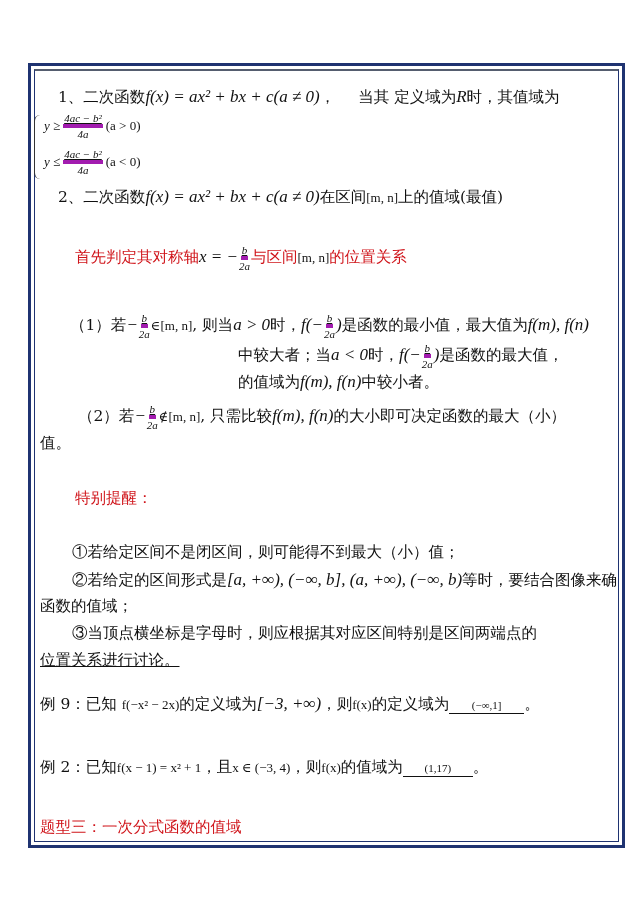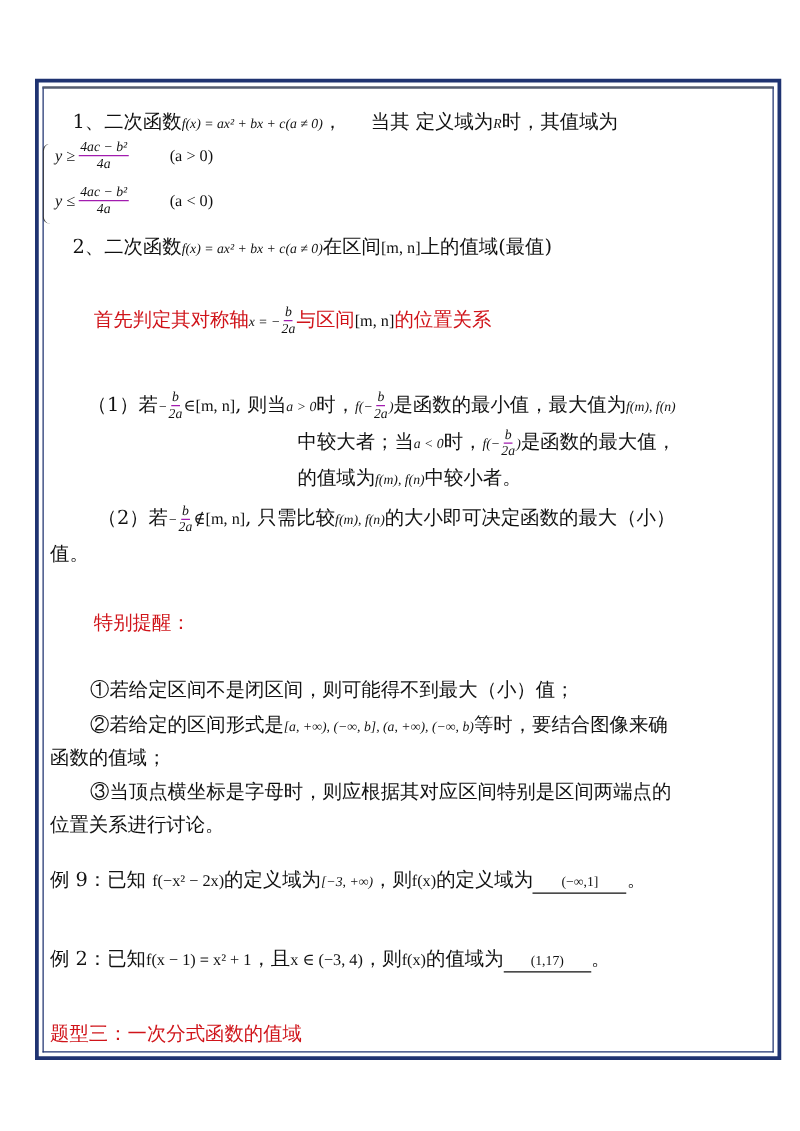--- a/index.html
+++ b/index.html
@@ -10,27 +10,27 @@
   .frame-outer {
     position: absolute; left: 28px; top: 63px; width: 597px; height: 785px;
     box-sizing: border-box; border: 3px solid #1f3371;
   }
   .frame-inner {
     position: absolute; left: 3px; top: 3px; right: 3px; bottom: 3px;
     border: 1px solid #1f3371; border-top: 2px solid #555d6f;
   }
   .line { position: absolute; white-space: nowrap; font-size: 15.5px; line-height: 20px; }
   .red { color: #d0141a; }
-  .math { font-family: "Liberation Serif", "DejaVu Serif", serif; font-style: italic; font-size: 11px; }
+  .math { font-family: "Liberation Serif", "DejaVu Serif", serif; font-style: italic; font-size: 17px; }
   .math-m { font-family: "Liberation Serif", "DejaVu Serif", serif; font-size: 13px; }
   .frac { display: inline-flex; flex-direction: column; align-items: center; vertical-align: middle; font-family: "Liberation Serif", serif; font-style: italic; font-size: 11px; line-height: 12px; margin: 0 1px; }
-  .frac .num { border-bottom: 1px solid #a21caf; padding: 0 1px; }
+  .frac .num { border-bottom: 4px solid #a21caf; padding: 0 1px; text-decoration: underline; }
   .brace { position: absolute; left: 34px; top: 115px; width: 6px; height: 64px; border-left: 1px solid #333; border-radius: 6px 0 0 6px; }
   .case { position: absolute; left: 44px; font-family: "Liberation Serif", serif; font-style: italic; font-size: 13px; display: flex; align-items: center; gap: 2px; }
-  .case .cond { margin-left: 30px; font-style: normal; }
+  .case .cond { font-style: normal; }
   .blank { display: inline-block; border-bottom: 1px solid #111; text-align: center; font-family: "Liberation Serif", serif; font-size: 11px; line-height: 16px; vertical-align: baseline; }
 </style>
 </head>
 <body>
 
 <div class="frame-outer">
   <div class="frame-inner"></div>
 </div>
 
 <div class="line" style="left:58px; top:87px;">
@@ -96,21 +96,21 @@
   <span>值。</span>
 </div>
 
 <div class="line red" style="left:75px; top:488px;text-align:center;">特别提醒：</div>
 <div class="line" style="left:72px; top:542px;">①若给定区间不是闭区间，则可能得不到最大（小）值；</div>
 <div class="line" style="left:72px; top:570px;">
   <span>②若给定的区间形式是</span><span class="math">[a, +∞), (−∞, b], (a, +∞), (−∞, b)</span><span>等时，要结合图像来确</span>
 </div>
 <div class="line" style="left:40px; top:596px;">函数的值域；</div>
 <div class="line" style="left:72px; top:623px;">③当顶点横坐标是字母时，则应根据其对应区间特别是区间两端点的</div>
-<div class="line" style="left:40px; top:650px;">位置关系进行讨论。</div>
+<div class="line" style="left:40px; top:650px;text-decoration:underline;">位置关系进行讨论。</div>
 
 <div class="line" style="left:40px; top:694px;">
   <span>例 9：已知</span>
   <span class="math-m">f(−x² − 2x)</span><span>的定义域为</span><span class="math">[−3, +∞)</span><span>，则</span><span class="math-m">f(x)</span><span>的定义域为</span><span class="blank" style="width:75px;">(−∞,1]</span><span>。</span>
 </div>
 
 <div class="line" style="left:40px; top:757px;">
   <span>例 2：已知</span><span class="math-m">f(x − 1) = x² + 1</span><span>，且</span><span class="math-m">x ∈ (−3, 4)</span><span>，则</span><span class="math-m">f(x)</span><span>的值域为</span><span class="blank" style="width:70px;">(1,17)</span><span>。</span>
 </div>
 

